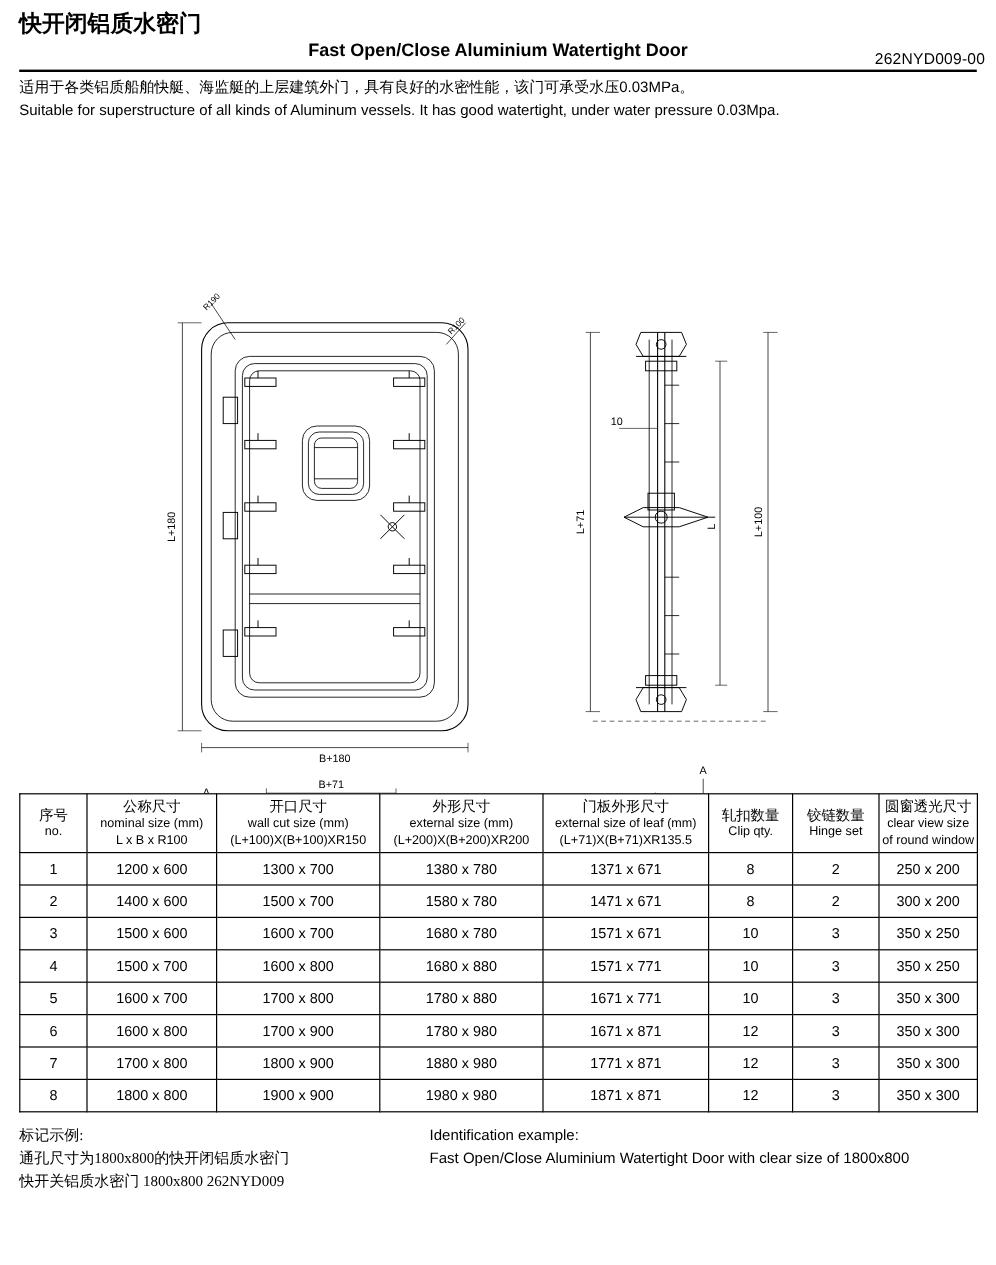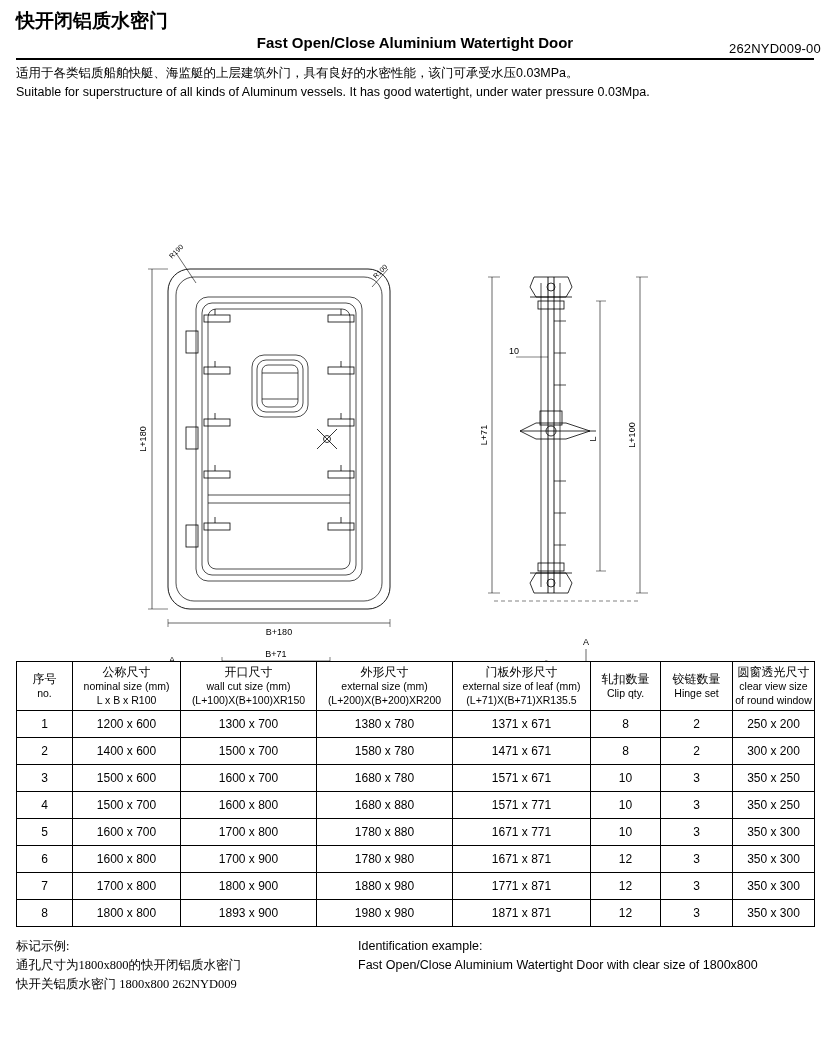--- a/index.html
+++ b/index.html
@@ -410,21 +410,21 @@
           <td>1800 x 900</td>
           <td>1880 x 980</td>
           <td>1771 x 871</td>
           <td>12</td>
           <td>3</td>
           <td>350 x 300</td>
         </tr>
         <tr>
           <td>8</td>
           <td>1800 x 800</td>
-          <td>1893 x 900</td>
+          <td>1900 x 900</td>
           <td>1980 x 980</td>
           <td>1871 x 871</td>
           <td>12</td>
           <td>3</td>
           <td>350 x 300</td>
         </tr>
       </tbody>
     </table>
   </div>
 

